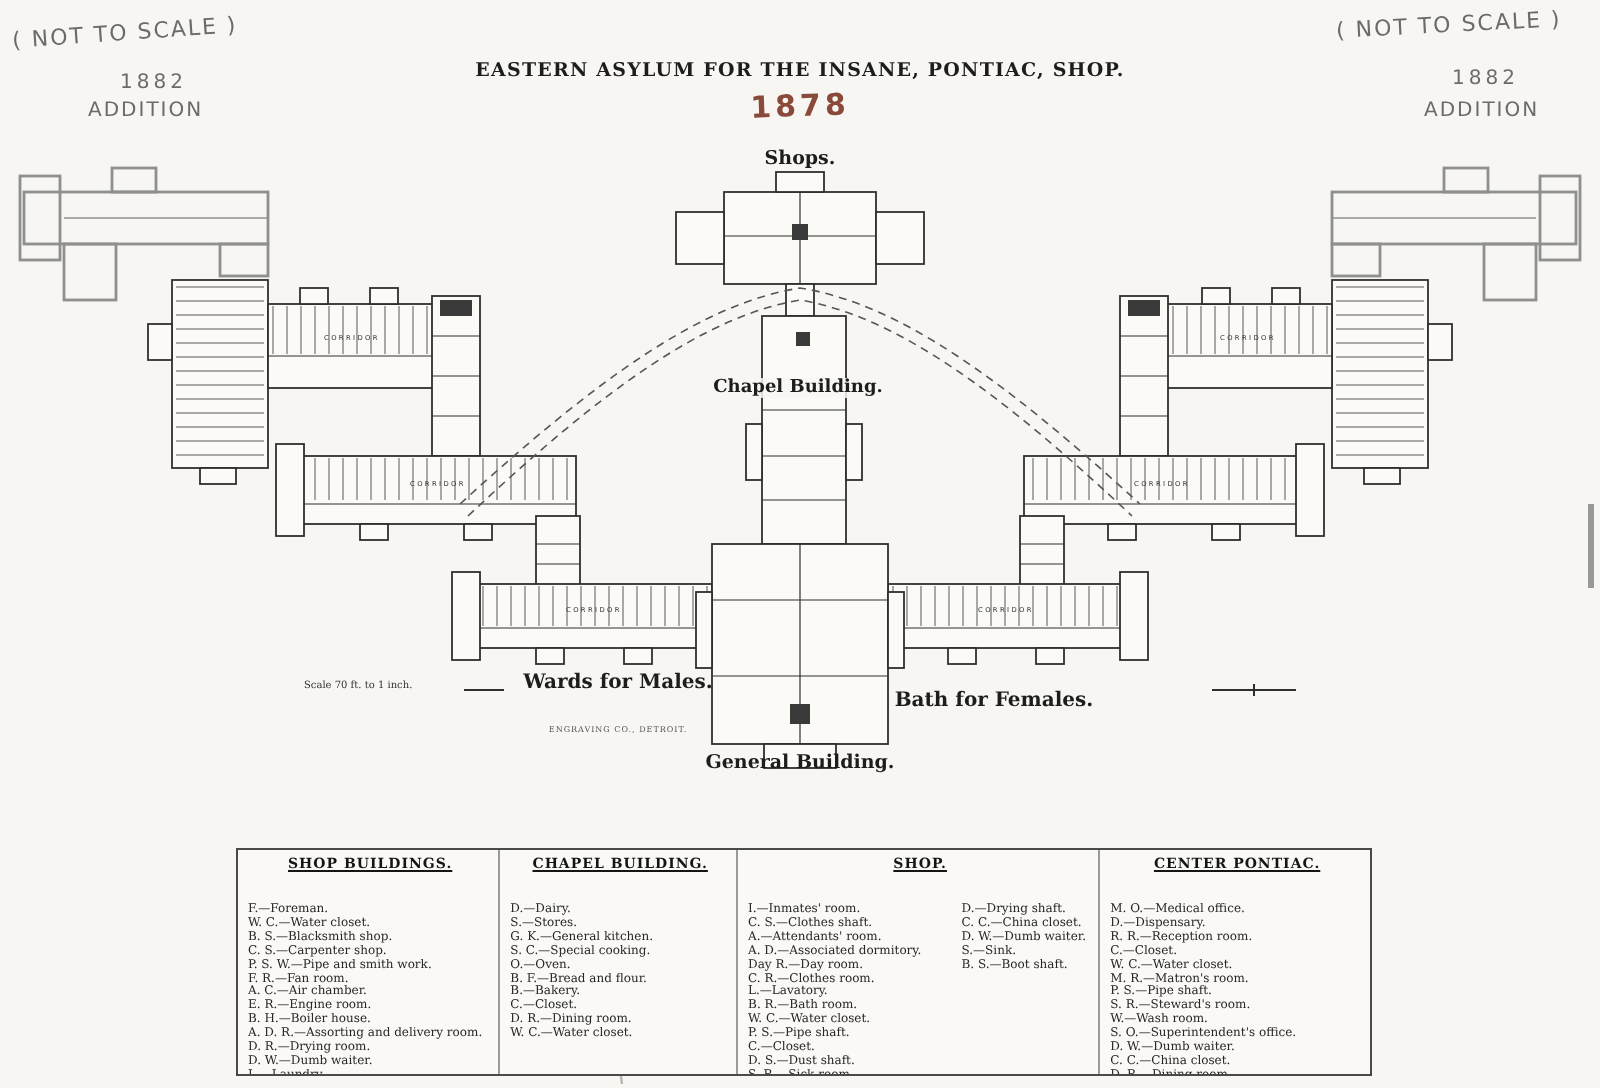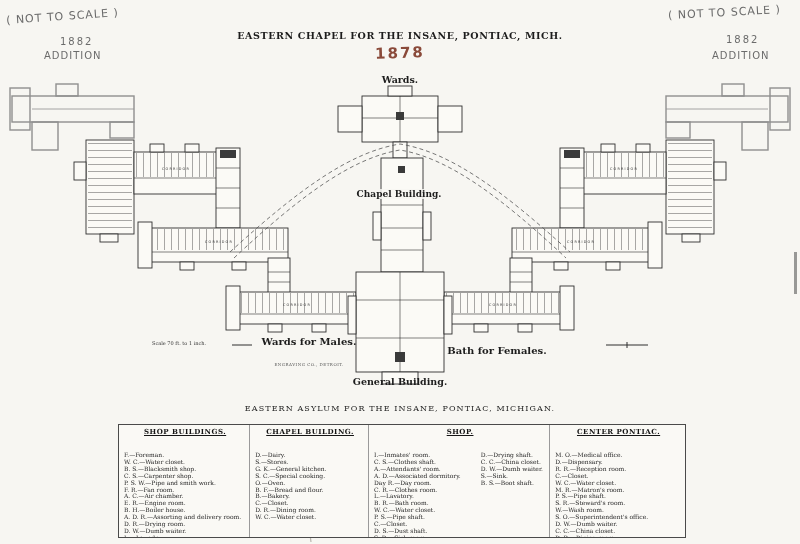--- a/index.html
+++ b/index.html
@@ -130,30 +130,29 @@
     </g>
   </svg>
 
   <div class="hand" style="left:6px;top:10px;font-size:11px;letter-spacing:1px;transform:rotate(-4deg)">( NOT TO SCALE )</div>
   <div class="hand" style="left:60px;top:36px;font-size:10px;letter-spacing:2px">1882</div>
   <div class="hand" style="left:44px;top:50px;font-size:10px;letter-spacing:1px">ADDITION</div>
   <div class="hand" style="left:668px;top:6px;font-size:11px;letter-spacing:1px;transform:rotate(-3deg)">( NOT TO SCALE )</div>
   <div class="hand" style="left:726px;top:34px;font-size:10px;letter-spacing:2px">1882</div>
   <div class="hand" style="left:712px;top:50px;font-size:10px;letter-spacing:1px">ADDITION</div>
 
-  <div class="lbl" style="left:400px;top:30px;font-size:9.5px;letter-spacing:.6px">EASTERN CHAPEL FOR THE INSANE, PONTIAC, MICH.</div>
+  <div class="lbl" style="left:400px;top:30px;font-size:9.5px;letter-spacing:.6px">EASTERN ASYLUM FOR THE INSANE, PONTIAC, SHOP.</div>
   <div class="abs" style="left:400px;top:44px;transform:translateX(-50%) rotate(-2deg);font-family:'DejaVu Sans',sans-serif;font-size:15px;letter-spacing:2px;color:#8a4a3a;font-weight:bold">1878</div>
-  <div class="lbl" style="left:400px;top:74px;font-size:9.5px">Wards.</div>
+  <div class="lbl" style="left:400px;top:74px;font-size:9.5px">Shops.</div>
   <div class="lbl" style="left:399px;top:189px;font-size:9px;background:rgba(247,246,242,.85);padding:0 2px">Chapel Building.</div>
   <div class="lbl" style="left:309px;top:336px;font-size:10px">Wards for Males.</div>
   <div class="lbl" style="left:309px;top:362px;font-size:4px;font-weight:normal;color:#555;letter-spacing:.5px">ENGRAVING CO., DETROIT.</div>
   <div class="lbl" style="left:497px;top:345px;font-size:10px">Bath for Females.</div>
   <div class="lbl" style="left:400px;top:376px;font-size:9.5px">General Building.</div>
   <div class="abs" style="left:152px;top:340px;font-size:5px;color:#333;font-family:'DejaVu Serif',serif">Scale 70 ft. to 1 inch.</div>
-  <div class="lbl" style="left:400px;top:404px;font-size:8px;letter-spacing:1.1px;font-weight:normal">EASTERN ASYLUM FOR THE INSANE, PONTIAC, MICHIGAN.</div>
 
   <div id="legend">
       <div class="legend-col">
         <div class="legend-header">SHOP BUILDINGS.</div>
         <div class="legend-lists">
           <div class="legend-list">
             <div class="legend-entry">F.—Foreman.</div>
             <div class="legend-entry">W. C.—Water closet.</div>
             <div class="legend-entry">B. S.—Blacksmith shop.</div>
             <div class="legend-entry">C. S.—Carpenter shop.</div>

